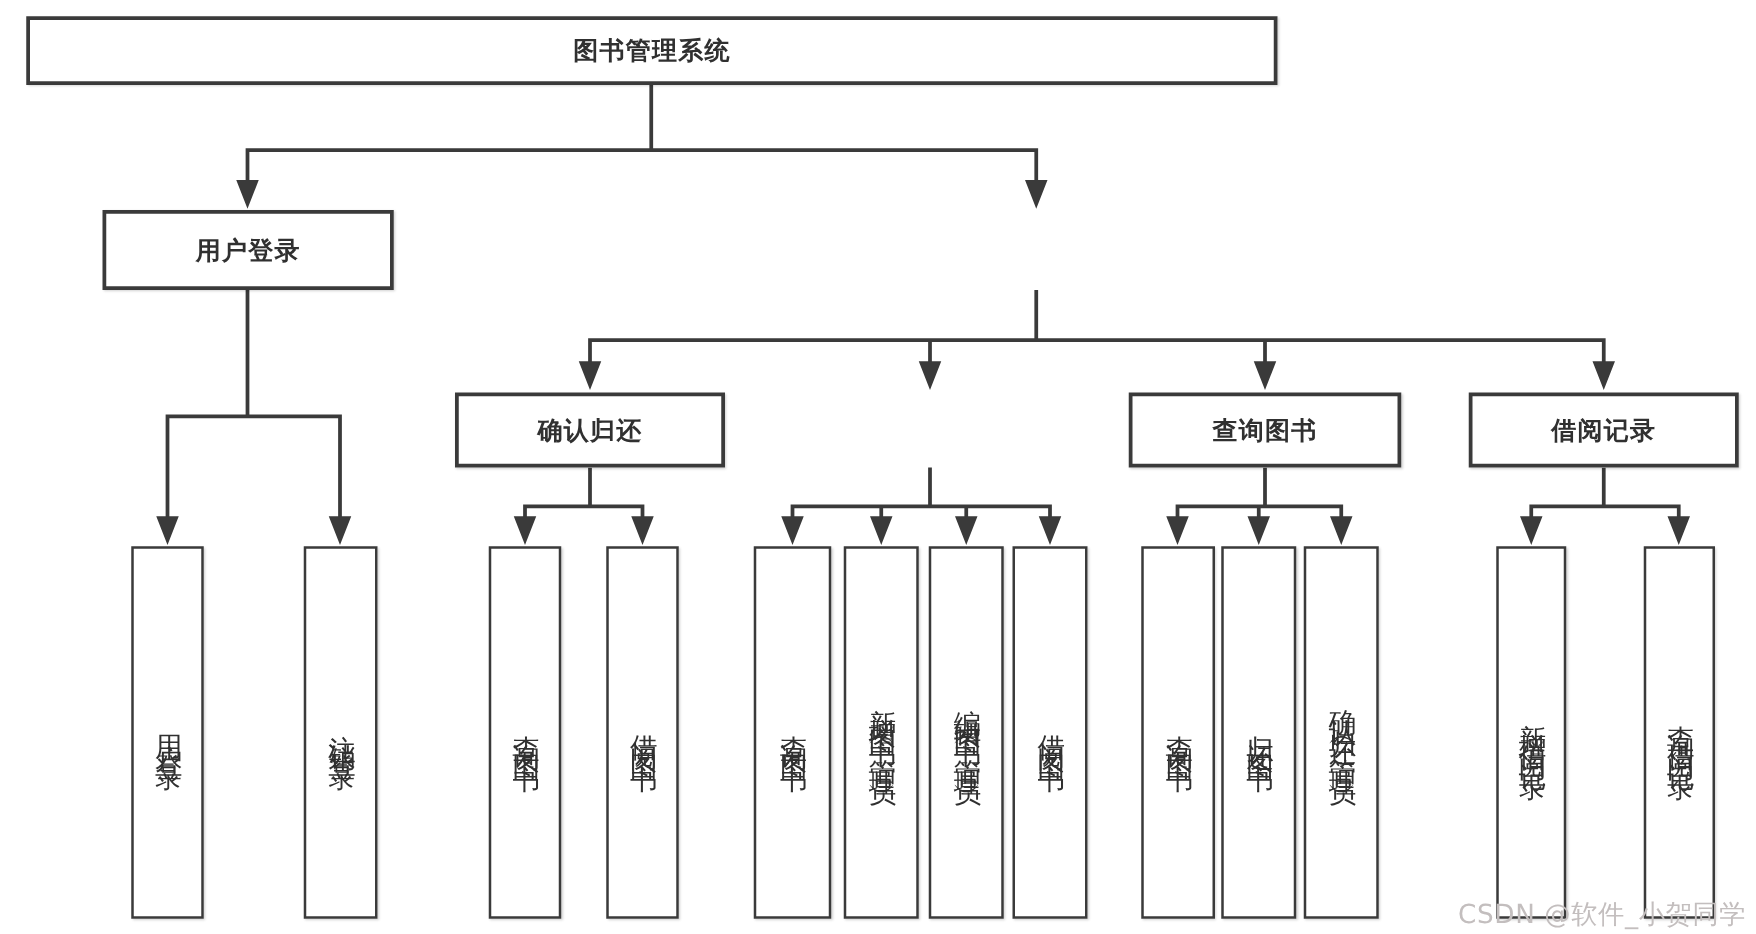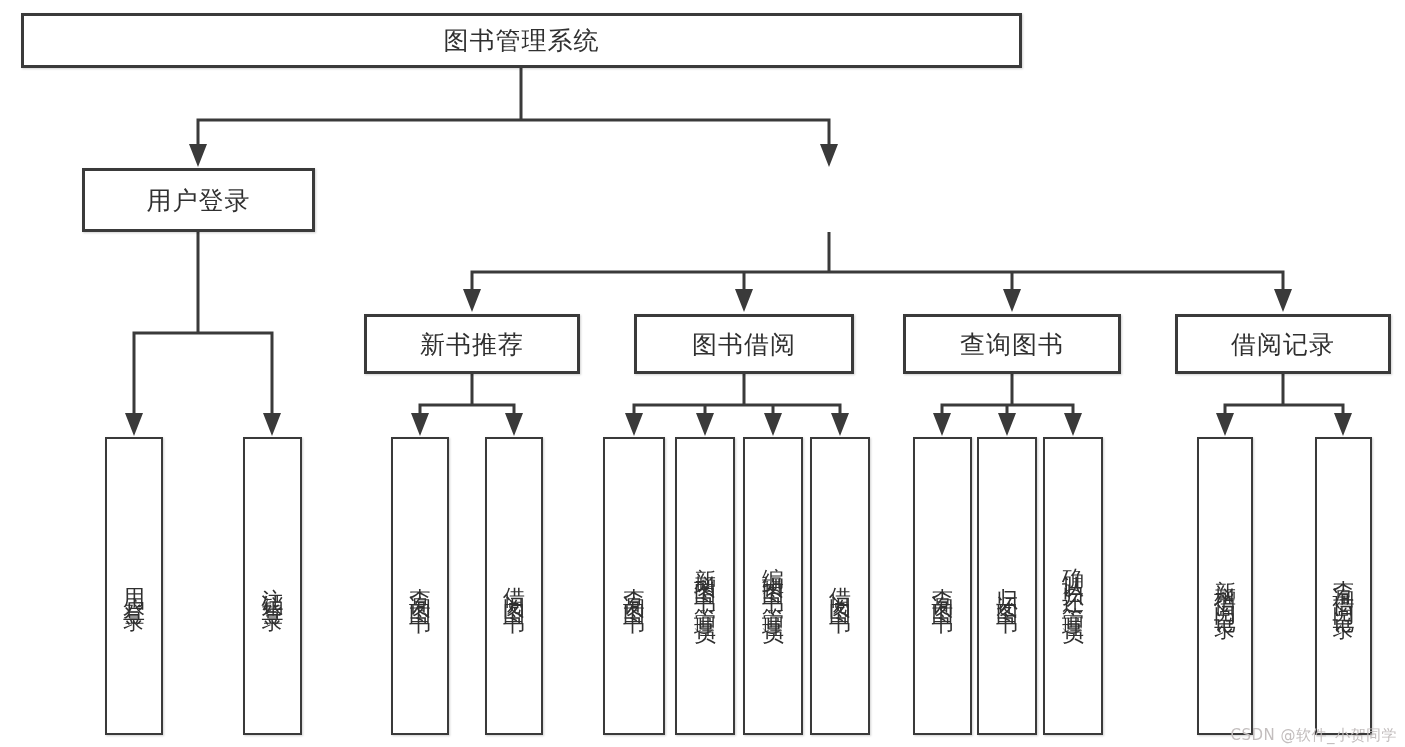--- a/index.html
+++ b/index.html
@@ -38,35 +38,35 @@
     position: absolute;
     background: var(--box-bg);
     border: 3px solid var(--line);
     display: flex;
     align-items: center;
     justify-content: center;
     color: var(--text);
     z-index: 1;
     box-shadow: 1px 1px 2px rgba(0,0,0,0.18);
   }
-  .box.h { font-size: 25px; letter-spacing: 1px; }
+  .box.h { font-size: 20px; letter-spacing: 1px; font-weight: bold; }
   .box.v { border-width: 2.5px; }
   .box.v span {
     writing-mode: vertical-rl;
     text-orientation: mixed;
     font-size: 22px;
     letter-spacing: 8px;
     line-height: 1;
     white-space: nowrap;
   }
   #watermark {
     position: absolute;
     right: 8px;
     bottom: 2px;
-    font-size: 15px;
+    font-size: 21px;
     color: var(--watermark);
     z-index: 2;
     letter-spacing: 0.5px;
     white-space: nowrap;
   }
 </style>
 </head>
 <body>
 
 <div id="stage">
@@ -101,22 +101,21 @@
       M773 436 l-9 -23 h18 z   M840 436 l-9 -23 h18 z
       M942 436 l-9 -23 h18 z   M1007 436 l-9 -23 h18 z
       M1073 436 l-9 -23 h18 z
       M1225 436 l-9 -23 h18 z  M1343 436 l-9 -23 h18 z"></path>
   </svg>
 
   <div class="box h" style="left:21px; top:13px; width:1001px; height:55px">图书管理系统</div>
 
   <div class="box h" style="left:82px; top:168px; width:233px; height:64px">用户登录</div>
 
-  <div class="box h" style="left:364px; top:314px; width:216px; height:60px">新书推荐</div>
-  <div class="box h" style="left:634px; top:314px; width:220px; height:60px">图书借阅</div>
+  <div class="box h" style="left:364px; top:314px; width:216px; height:60px">确认归还</div>
   <div class="box h" style="left:903px; top:314px; width:218px; height:60px">查询图书</div>
   <div class="box h" style="left:1175px; top:314px; width:216px; height:60px">借阅记录</div>
 
   <div class="box v" style="left:105px; top:437px; width:58px; height:298px">
     <span>用户登录</span>
   </div>
   <div class="box v" style="left:243px; top:437px; width:59px; height:298px">
     <span>注销登录</span>
   </div>
 

